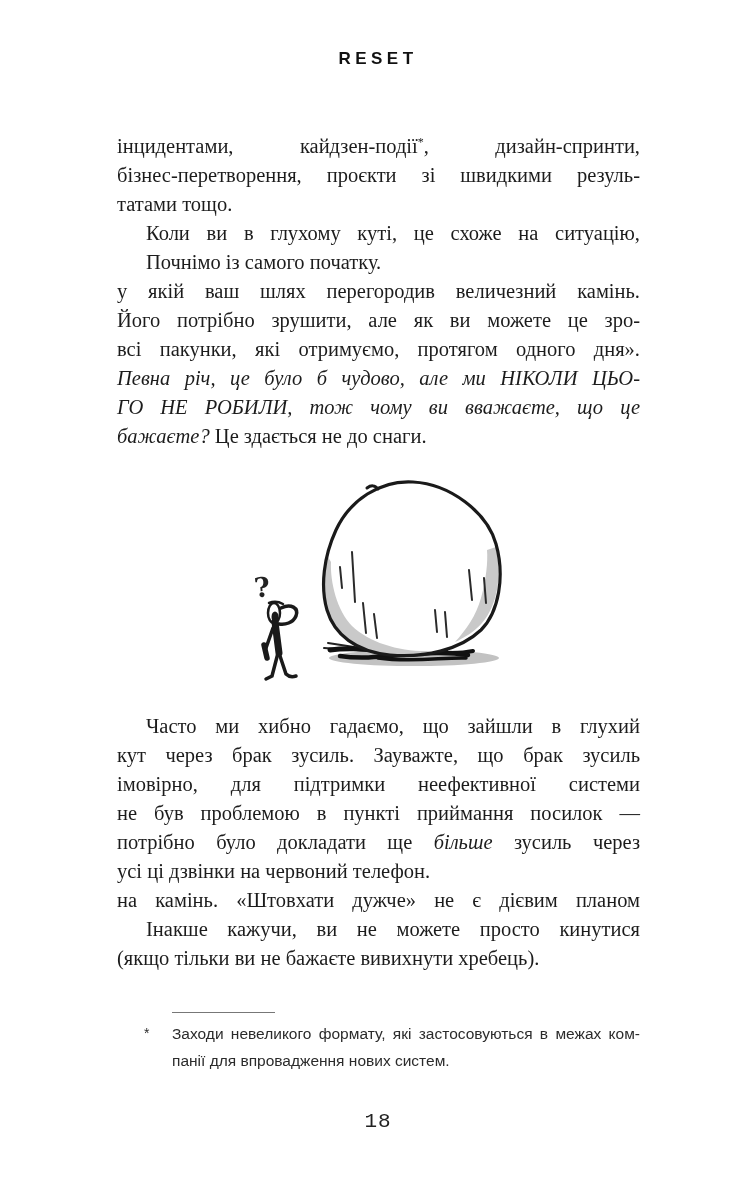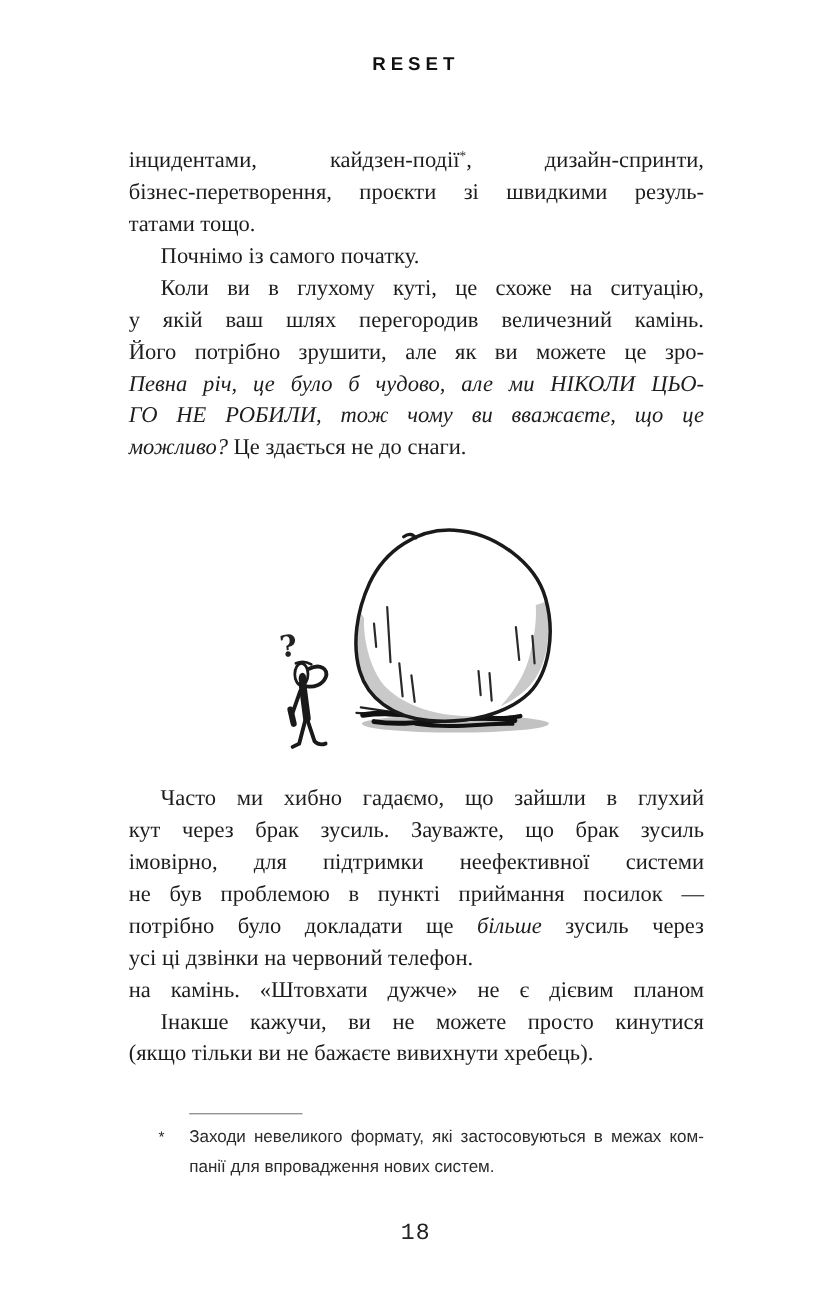--- a/index.html
+++ b/index.html
@@ -61,27 +61,28 @@
 <body>
 
 <div class="page">
 
   <div class="running-head">RESET</div>
 
   <div class="textcol" id="text-top">
       <div class="tline"><span>інцидентами, кайдзен-події</span><span class="sup">*</span><span>, дизайн-спринти,</span></div>
       <div class="tline"><span>бізнес-перетворення, проєкти зі швидкими резуль-</span></div>
       <div class="tline last"><span>татами тощо.</span></div>
+      <div class="tline indent"><span>Коли ви в глухому куті, це схоже на ситуацію,</span></div>
       <div class="tline indent last"><span>Почнімо із самого початку.</span></div>
-      <div class="tline indent"><span>Коли ви в глухому куті, це схоже на ситуацію,</span></div>
       <div class="tline"><span>у якій ваш шлях перегородив величезний камінь.</span></div>
       <div class="tline"><span>Його потрібно зрушити, але як ви можете це зро-</span></div>
+      <div class="tline"><span>всі пакунки, які отримуємо, протягом одного дня».</span></div>
       <div class="tline"><span class="it">Певна річ, це було б чудово, але ми НІКОЛИ ЦЬО-</span></div>
       <div class="tline"><span class="it">ГО НЕ РОБИЛИ, тож чому ви вважаєте, що це</span></div>
-      <div class="tline last"><span class="it">можливо?</span><span> Це здається не до снаги.</span></div>
+      <div class="tline last"><span class="it">бажаєте?</span><span> Це здається не до снаги.</span></div>
     </div>
 
   <div id="illustration">
     <svg width="344" height="242" viewBox="0 0 344 242">
 
       <g>
         <ellipse cx="186" cy="196" rx="85" ry="8" fill="#c2c2c2"></ellipse>
         <path d="M96 186 L140 189" stroke="#222" stroke-width="2" fill="none" stroke-linecap="round"></path>
         <path d="M100 181 L126 185" stroke="#222" stroke-width="2" fill="none" stroke-linecap="round"></path>
         <path d="M102 188 C135 183,175 194,218 190" stroke="#111" stroke-width="5" fill="none" stroke-linecap="round"></path>

